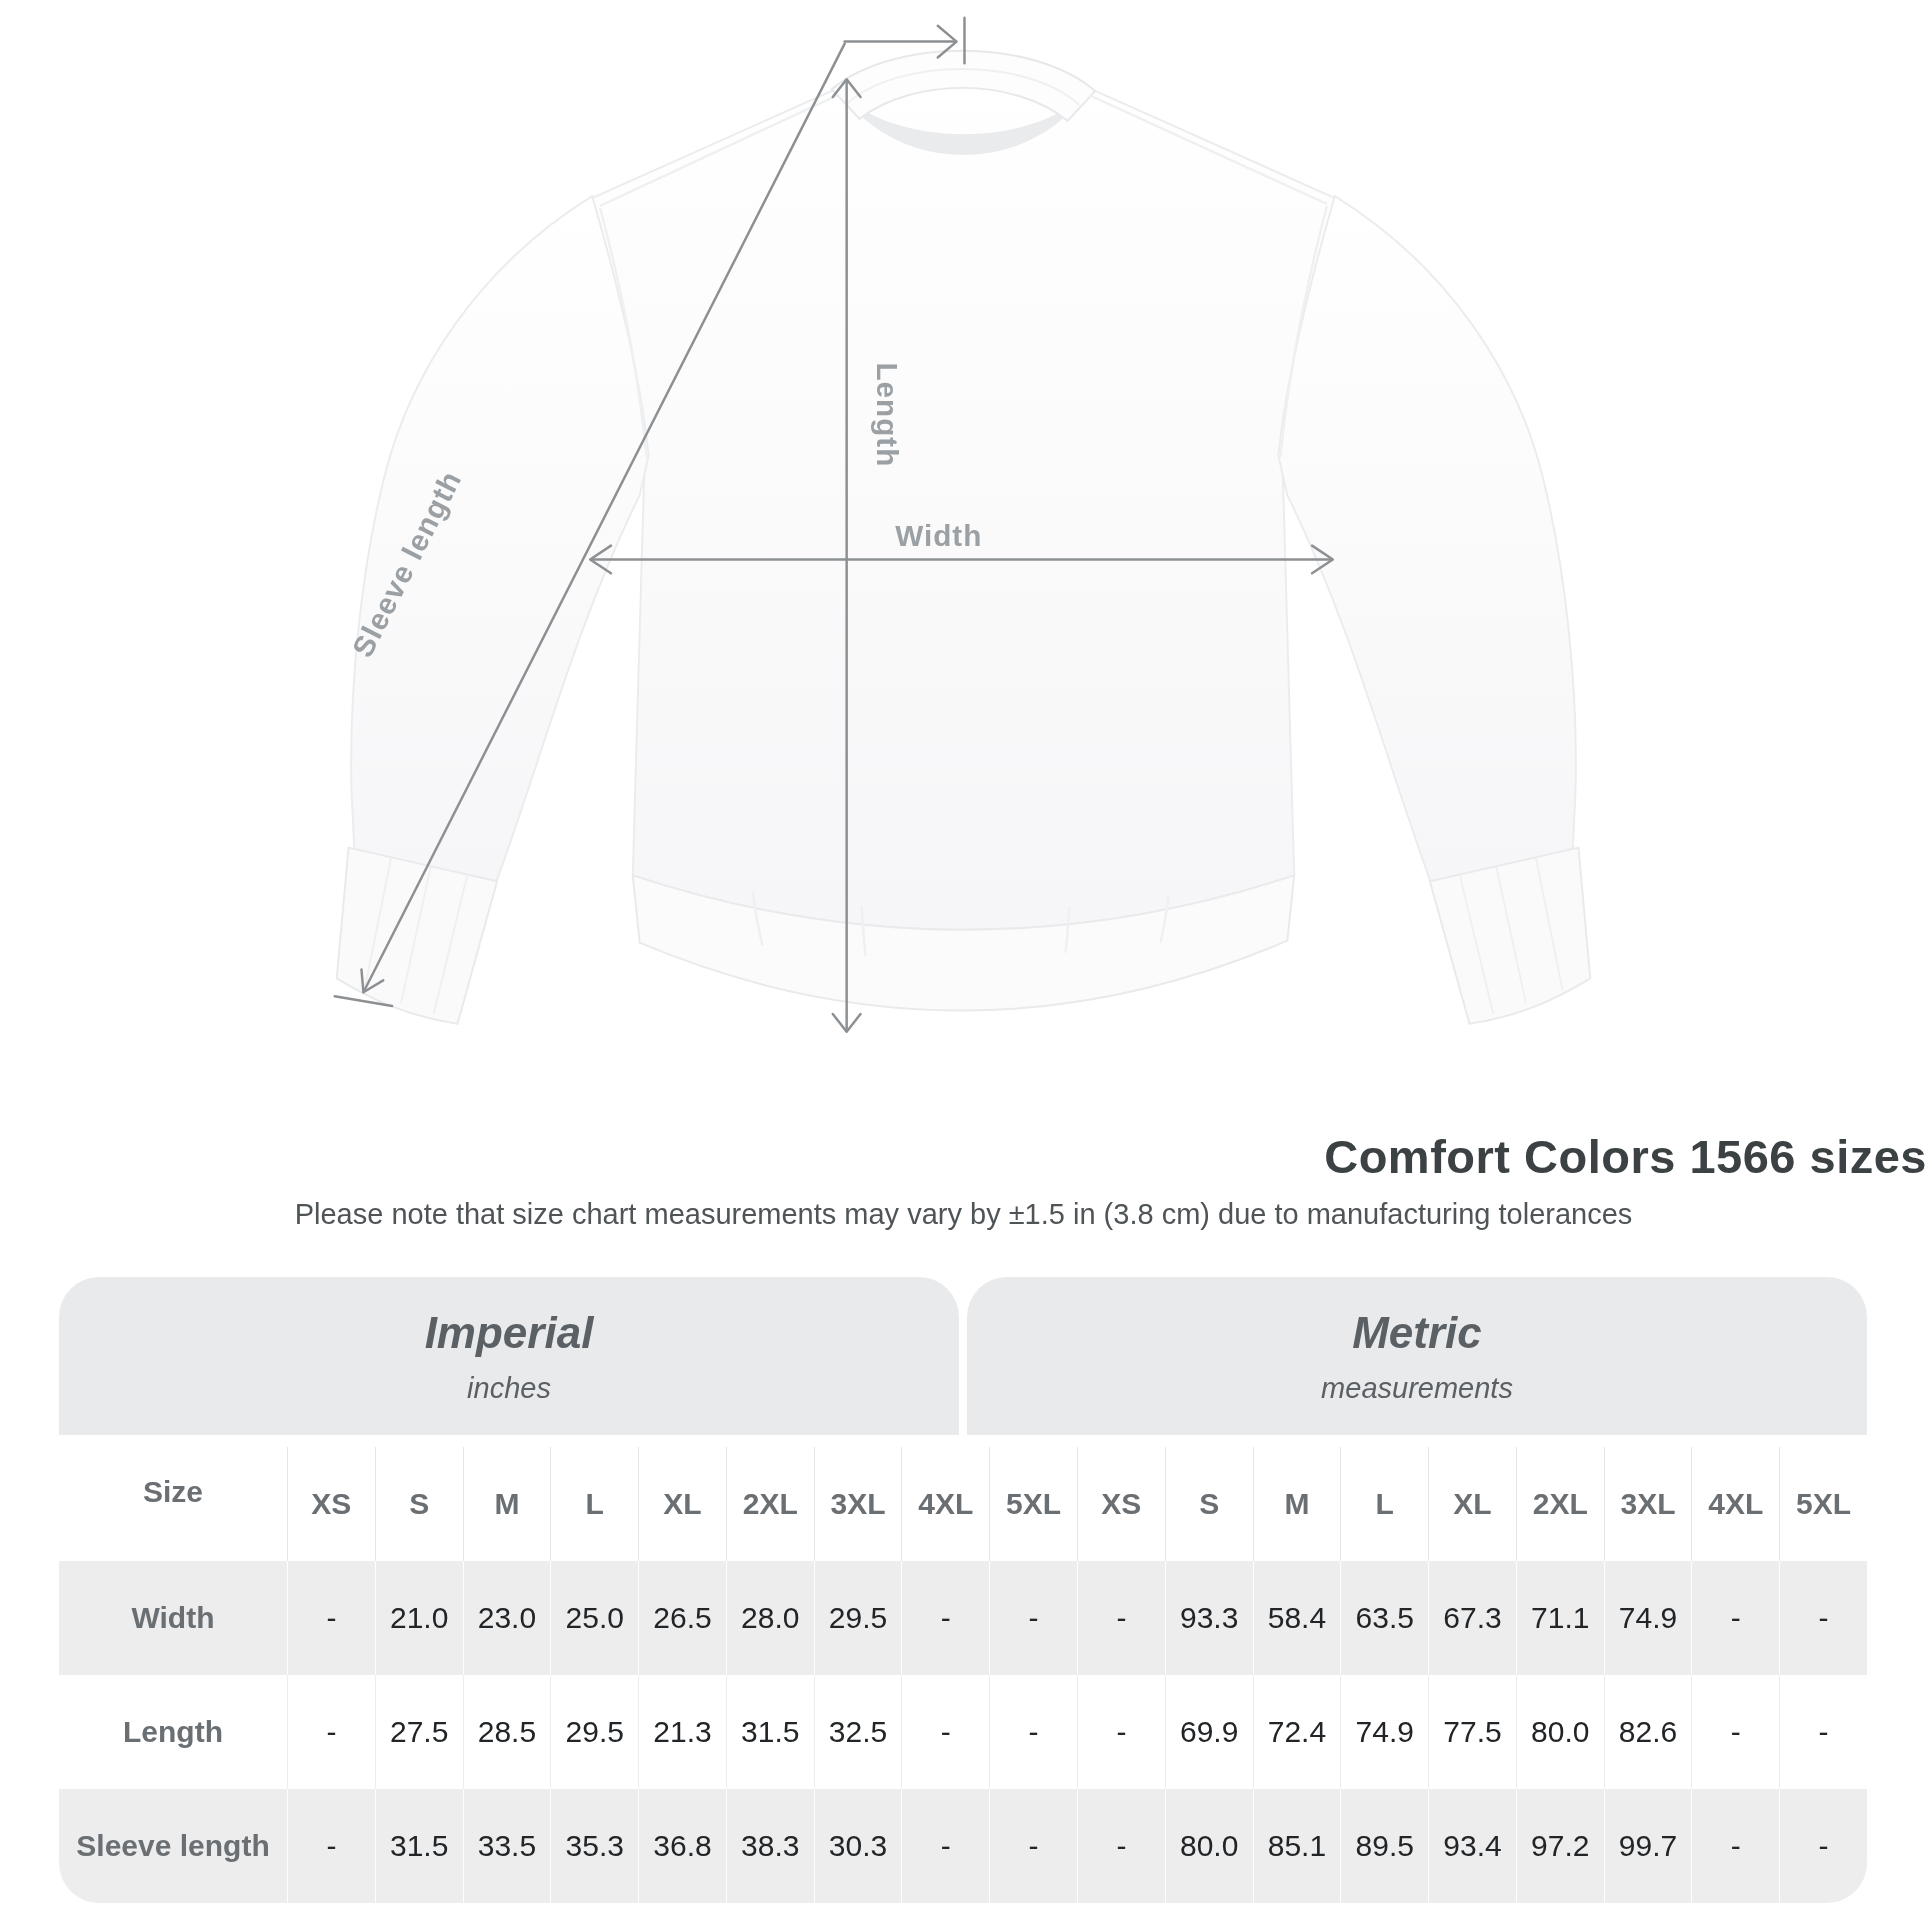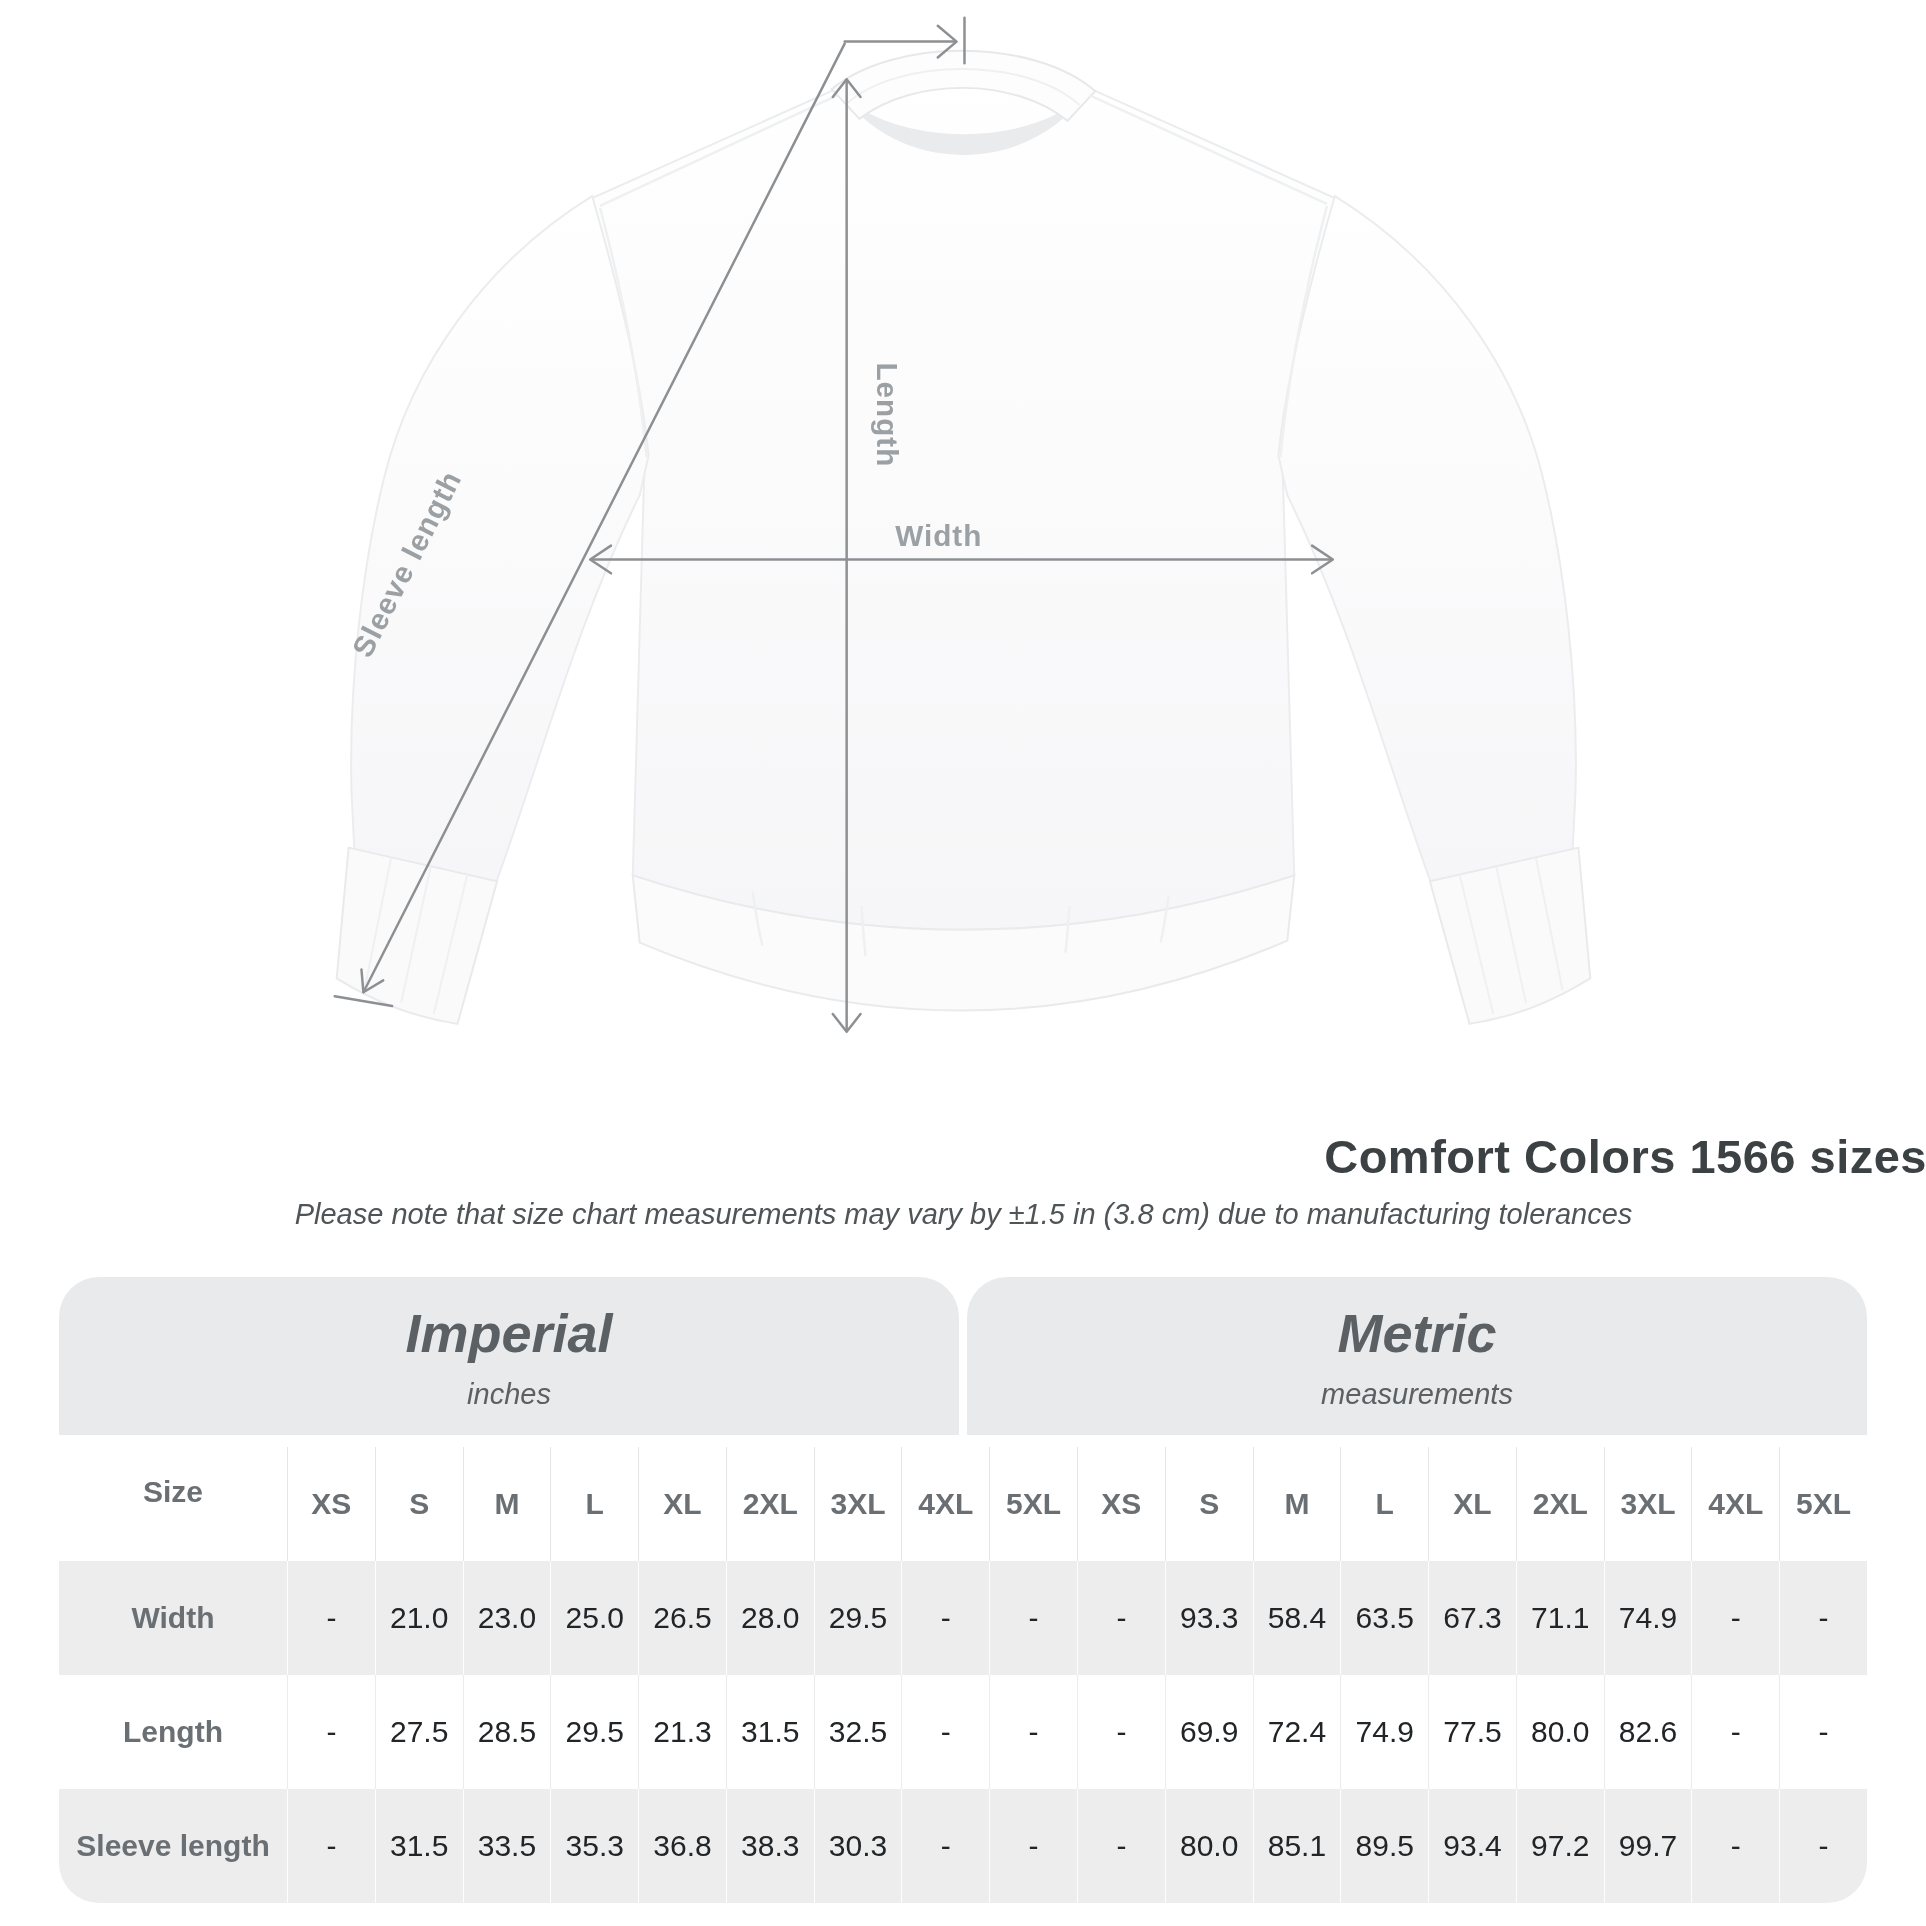--- a/index.html
+++ b/index.html
@@ -7,29 +7,29 @@
     width:1927px;height:1927px;position:relative;overflow:hidden;
     background:#ffffff;font-family:"Liberation Sans",sans-serif;
   }
   .illustration{position:absolute;top:0;left:0;}
   .page-title{
     position:absolute;top:1129px;left:0;width:100%;text-align:right;
     font-size:47px;font-weight:bold;color:#3c4144;letter-spacing:0.5px;
   }
   .page-subtitle{
     position:absolute;top:1198px;left:0;width:100%;text-align:center;
-    font-size:29px;font-style:italic;color:#4f5457;
+    font-size:29px;color:#4f5457;
   }
   .size-table{position:absolute;top:1277px;left:59px;width:1808px;}
   .unit-band{display:flex;gap:8px;}
   .unit-cell{
     flex:1;height:158px;background:#e9eaeb;border-radius:40px 40px 0 0;
     display:flex;flex-direction:column;align-items:center;justify-content:center;color:#5b6064;
   }
-  .unit-name{font-size:54px;font-weight:bold;font-style:italic;}
+  .unit-name{font-size:44px;font-weight:bold;font-style:italic;}
   .unit-sub{font-size:29px;font-style:italic;margin-top:14px;}
   .trow{display:grid;grid-template-columns:228px repeat(18,1fr);}
   .cell{height:114px;display:flex;align-items:center;justify-content:center;font-size:30px;}
   .thead{background:#ffffff;}
   .thead .cell{color:#6a6f73;font-weight:bold;}
   .thead .cell + .cell{border-left:1px solid #e4e5e6;margin-top:12px;}
   .data .cell{color:#222527;}
   .data .cell.label{color:#6a6f73;font-weight:bold;}
   .data.gray{background:#ededee;}
   .data.gray .cell + .cell{border-left:1px solid rgba(255,255,255,0.85);}

